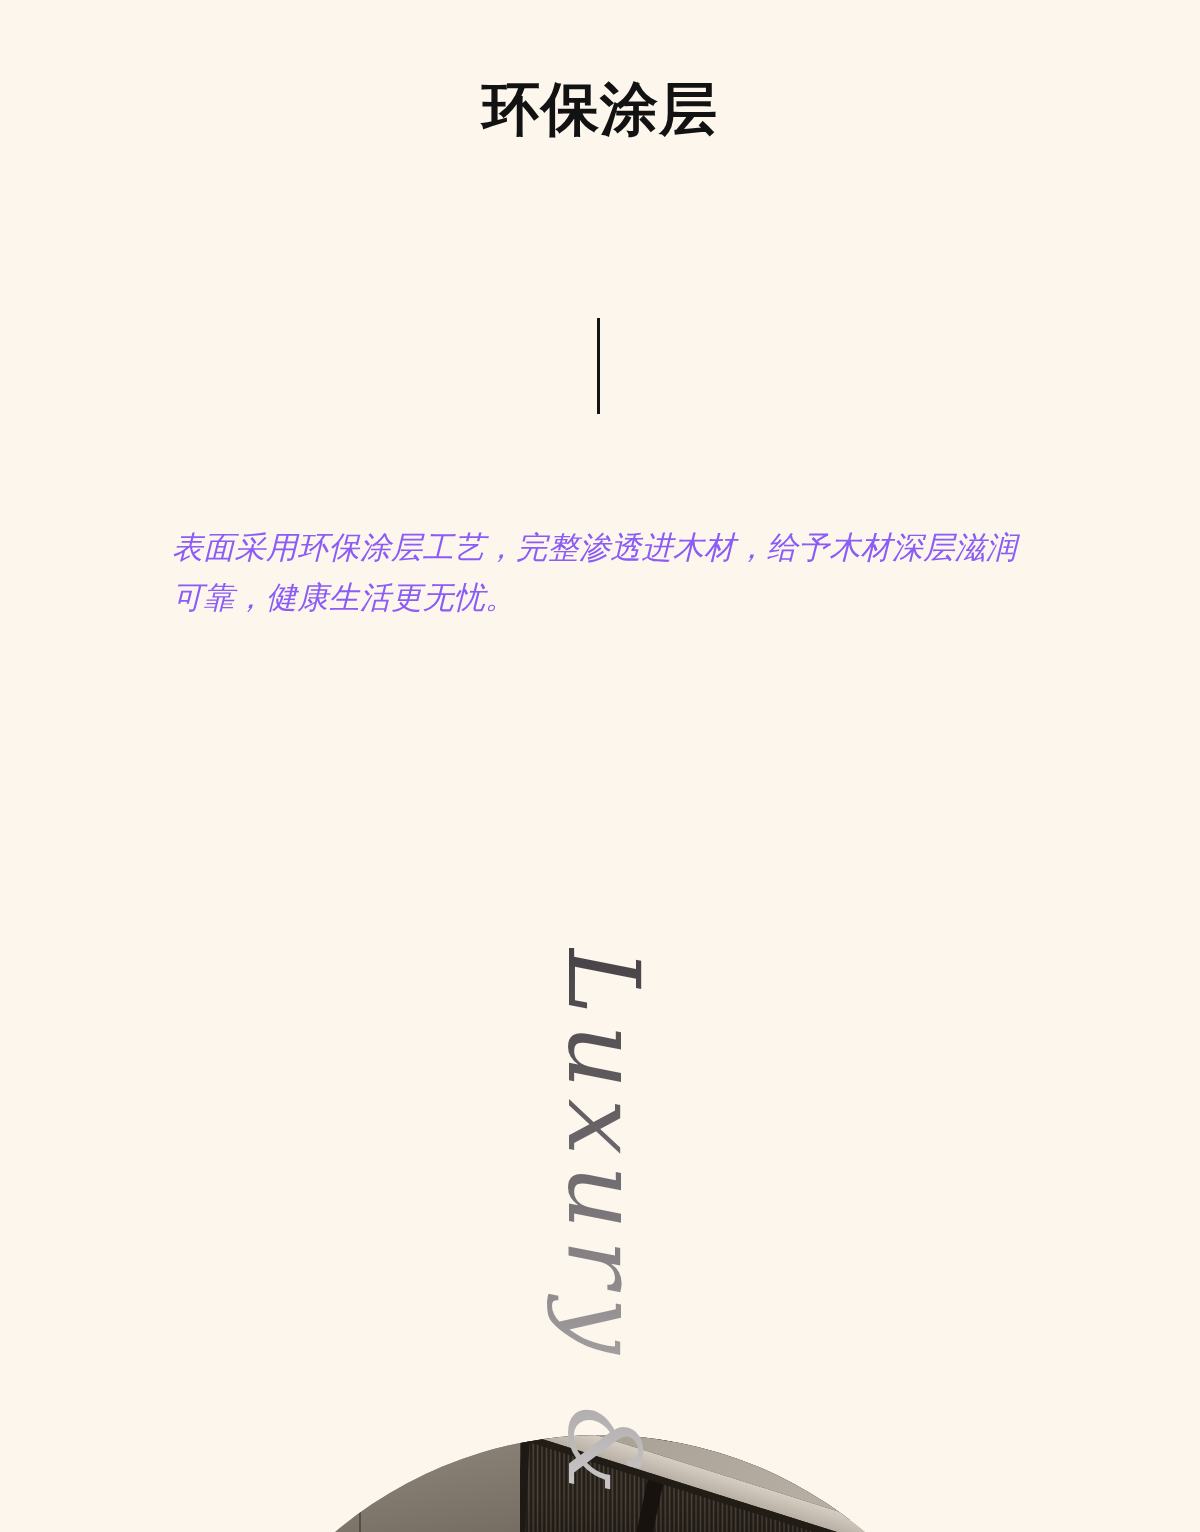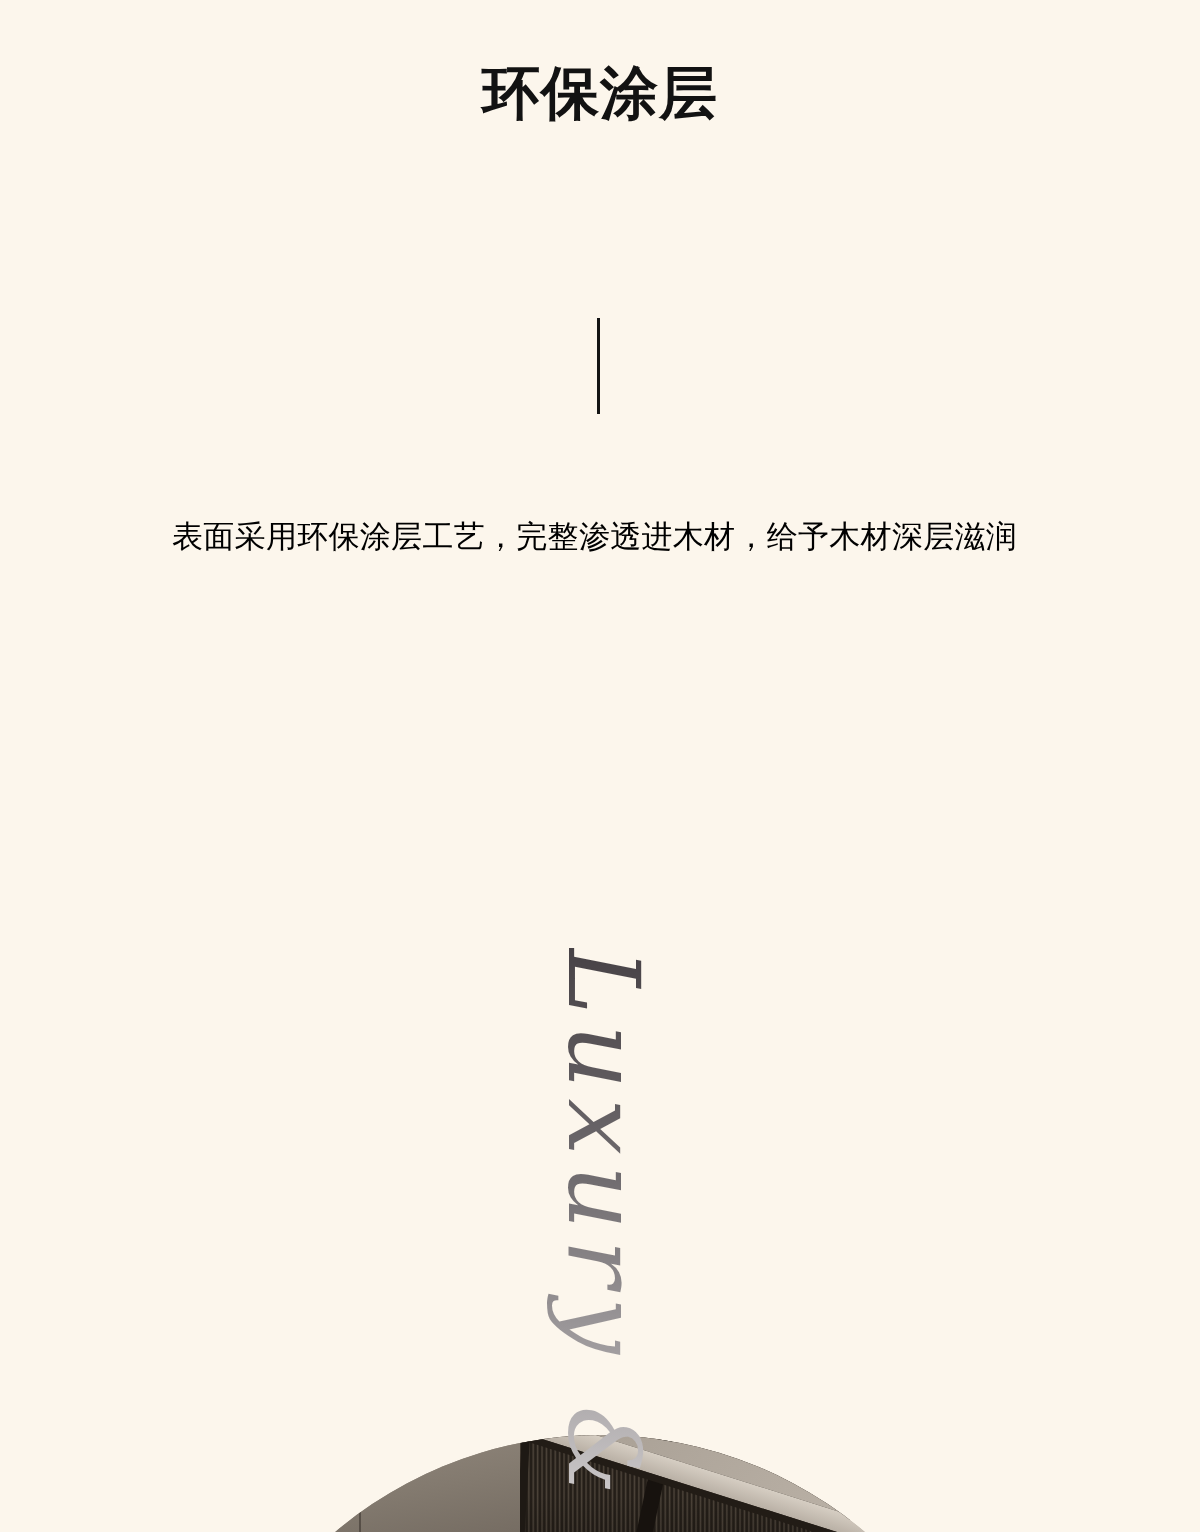--- a/index.html
+++ b/index.html
@@ -2,33 +2,33 @@
 <html><head>
 <meta charset="utf-8">
 <style>
   html,body{margin:0;padding:0;}
   body{
     width:1200px;height:1532px;position:relative;overflow:hidden;
     background:#fcf6ec;
     font-family:"Liberation Sans",sans-serif;
   }
   .headings{
-    position:absolute;top:64px;left:0;width:1200px;text-align:center;
+    position:absolute;top:80px;left:0;width:1200px;text-align:center;
     color:#121212;font-weight:800;
   }
   .heading-line{font-size:58px;line-height:58px;letter-spacing:1px;}
   .heading-line + .heading-line{margin-top:40px;}
 
   .divider{
     position:absolute;left:597px;top:318px;width:3px;height:96px;background:#141414;
   }
 
   .body-text{
-    position:absolute;left:172px;top:512px;width:900px;
-    font-size:31px;line-height:50px;color:#000000;letter-spacing:0.3px;
+    position:absolute;left:172px;top:523px;width:900px;
+    font-size:31px;line-height:50px;color:#8b5cf6;letter-spacing:0.3px;font-style:italic;
   }
   .bt-line{display:block;}
   .body-text sub{font-size:19px;line-height:0;}
 
   .watermark{
     position:absolute;left:662px;top:948px;z-index:3;
     transform-origin:0 0;transform:rotate(90deg);
     font-family:"DejaVu Serif",serif;font-style:italic;
     font-size:100px;letter-spacing:10px;white-space:nowrap;
     background:linear-gradient(90deg,#474246 0%,#6e6a6d 40%,#a09c9e 72%,#cecbcc 100%);
@@ -85,20 +85,21 @@
 <body>
 
 <div class="headings">
   <div class="heading-line">环保涂层</div>
 </div>
 
 <div class="divider"></div>
 
 <div class="body-text">
   <span class="bt-line">表面采用环保涂层工艺，完整渗透进木材，给予木材深层滋润</span>
+  <span class="bt-line">可靠，健康生活更无忧。</span>
 </div>
 
 <div class="watermark">Luxury &amp;</div>
 
 <div class="photo-circle">
   <div class="ph-base"></div>
   <div class="ph-ribs"></div>
   <div class="ph-door-frame-left"></div>
   <div class="ph-door-gap"></div>
   <div class="ph-side-panel"></div>

